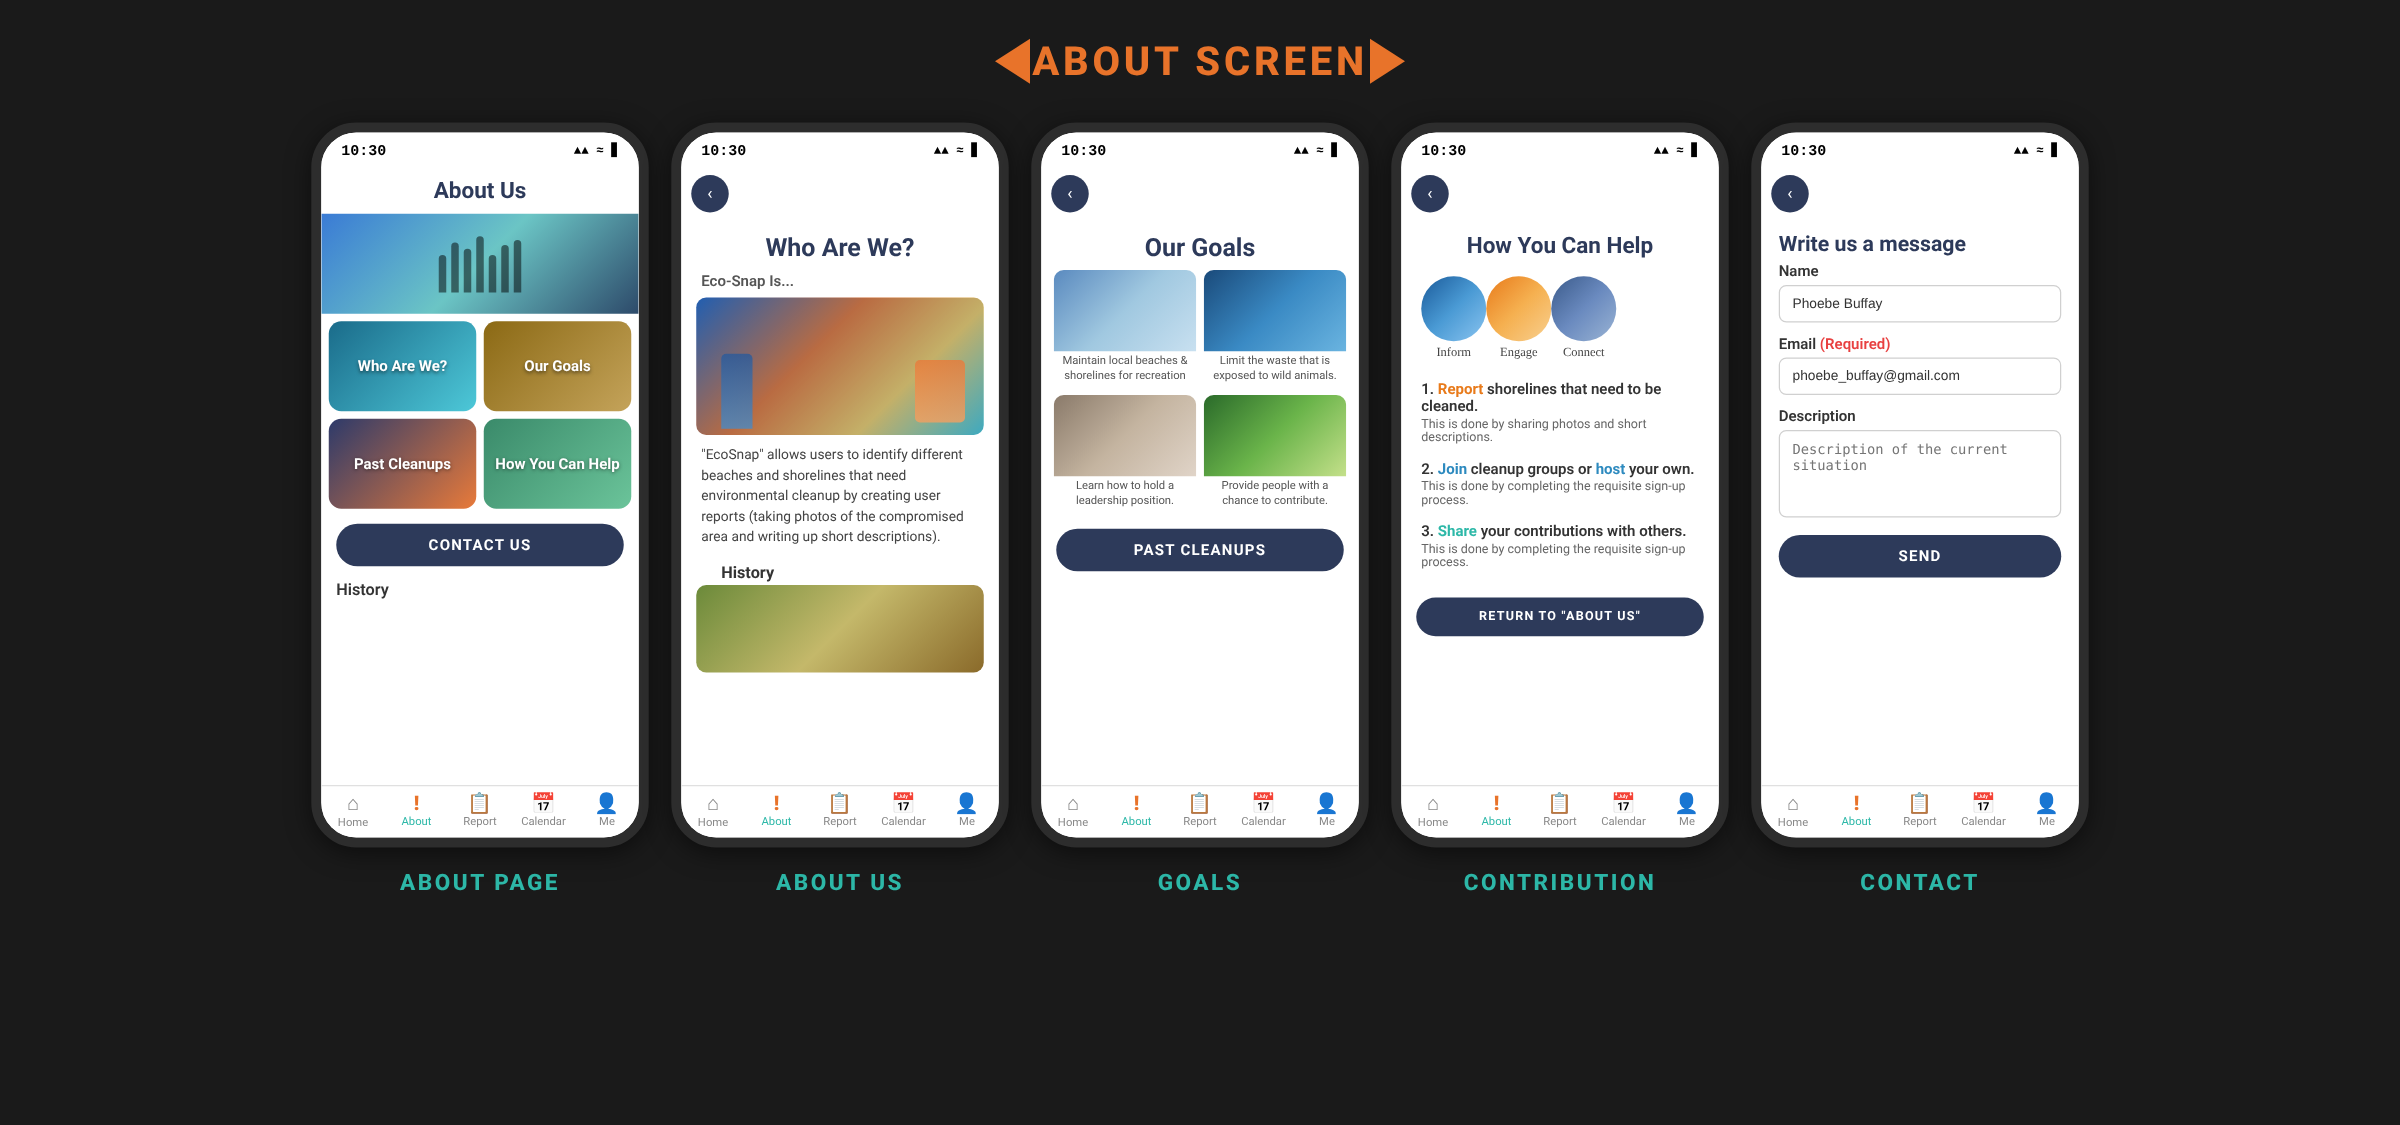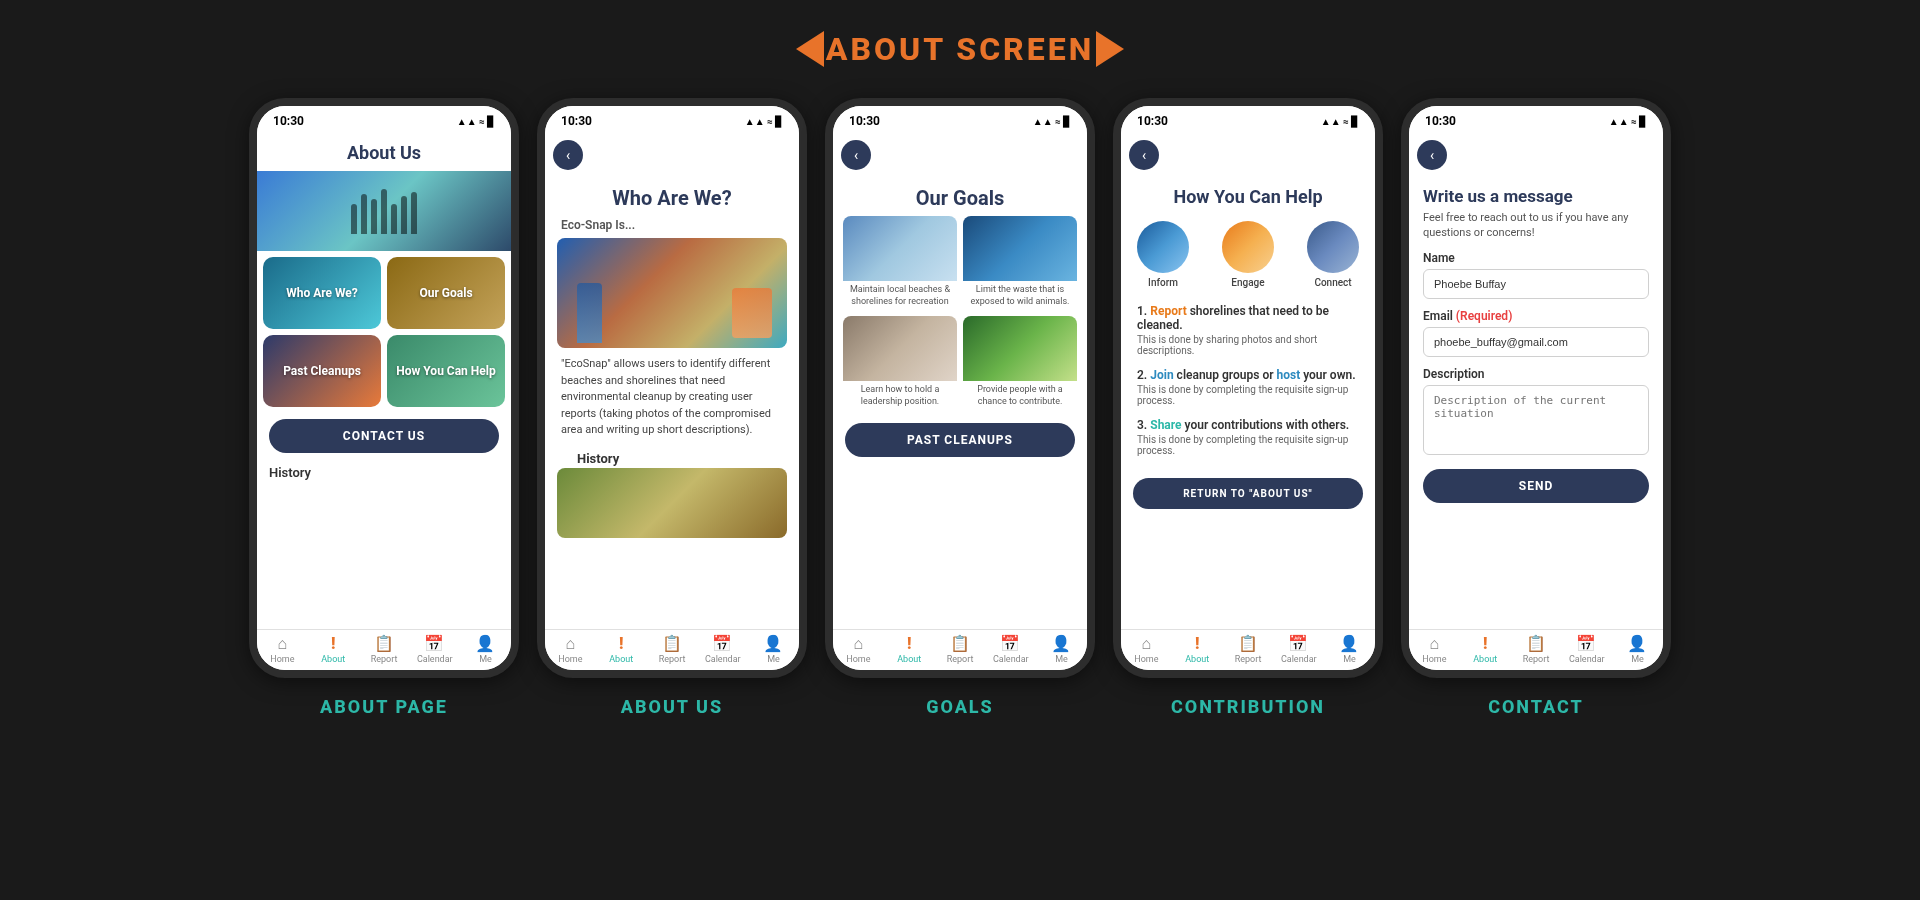--- a/index.html
+++ b/index.html
@@ -92,20 +92,21 @@
     
     .status-bar {
       background: white;
       padding: 8px 16px 4px;
       display: flex;
       justify-content: space-between;
       align-items: center;
       font-size: 11px;
       font-weight: 600;
       flex-shrink: 0;
+      font-family: Liberation Mono, monospace;
     }
     .status-time { font-weight: 700; font-size: 12px; }
     .status-icons { display: flex; gap: 3px; align-items: center; font-size: 10px; }
 
     
     .screen {
       flex: 1;
       overflow-y: auto;
       overflow-x: hidden;
       background: white;
@@ -324,22 +325,23 @@
     
     .contribution-title {
       text-align: center;
       font-size: 18px;
       font-weight: 700;
       color: #2d3a5a;
       padding: 8px 16px 10px;
     }
     .contribution-icons {
       display: flex;
-      justify-content: space-between;
+      justify-content: flex-start;
       padding: 4px 16px 12px;
+      font-family: Liberation Serif, serif;
     }
     .contrib-icon-item {
       display: flex;
       flex-direction: column;
       align-items: center;
       gap: 4px;
     }
     .contrib-circle {
       width: 52px;
       height: 52px;
@@ -705,21 +707,20 @@
   <div class="phone-wrapper">
     <div class="phone">
       <div class="status-bar">
         <span class="status-time">10:30</span>
         <span class="status-icons">▲▲ ≈ ▊</span>
       </div>
       <div class="screen">
         <div class="back-btn">‹</div>
         <div class="contact-screen">
           <div class="write-title">Write us a message</div>
-          <div class="write-sub">Feel free to reach out to us if you have any questions or concerns!</div>
           
           <label class="form-label">Name</label>
           <input class="form-input" type="text" value="Phoebe Buffay" readonly="" style="">
           
           <label class="form-label">Email <span class="required">(Required)</span></label>
           <input class="form-input" type="text" value="phoebe_buffay@gmail.com" readonly="" style="">
           
           <label class="form-label">Description</label>
           <textarea class="form-textarea" placeholder="Description of the current situation" style=""></textarea>
           

